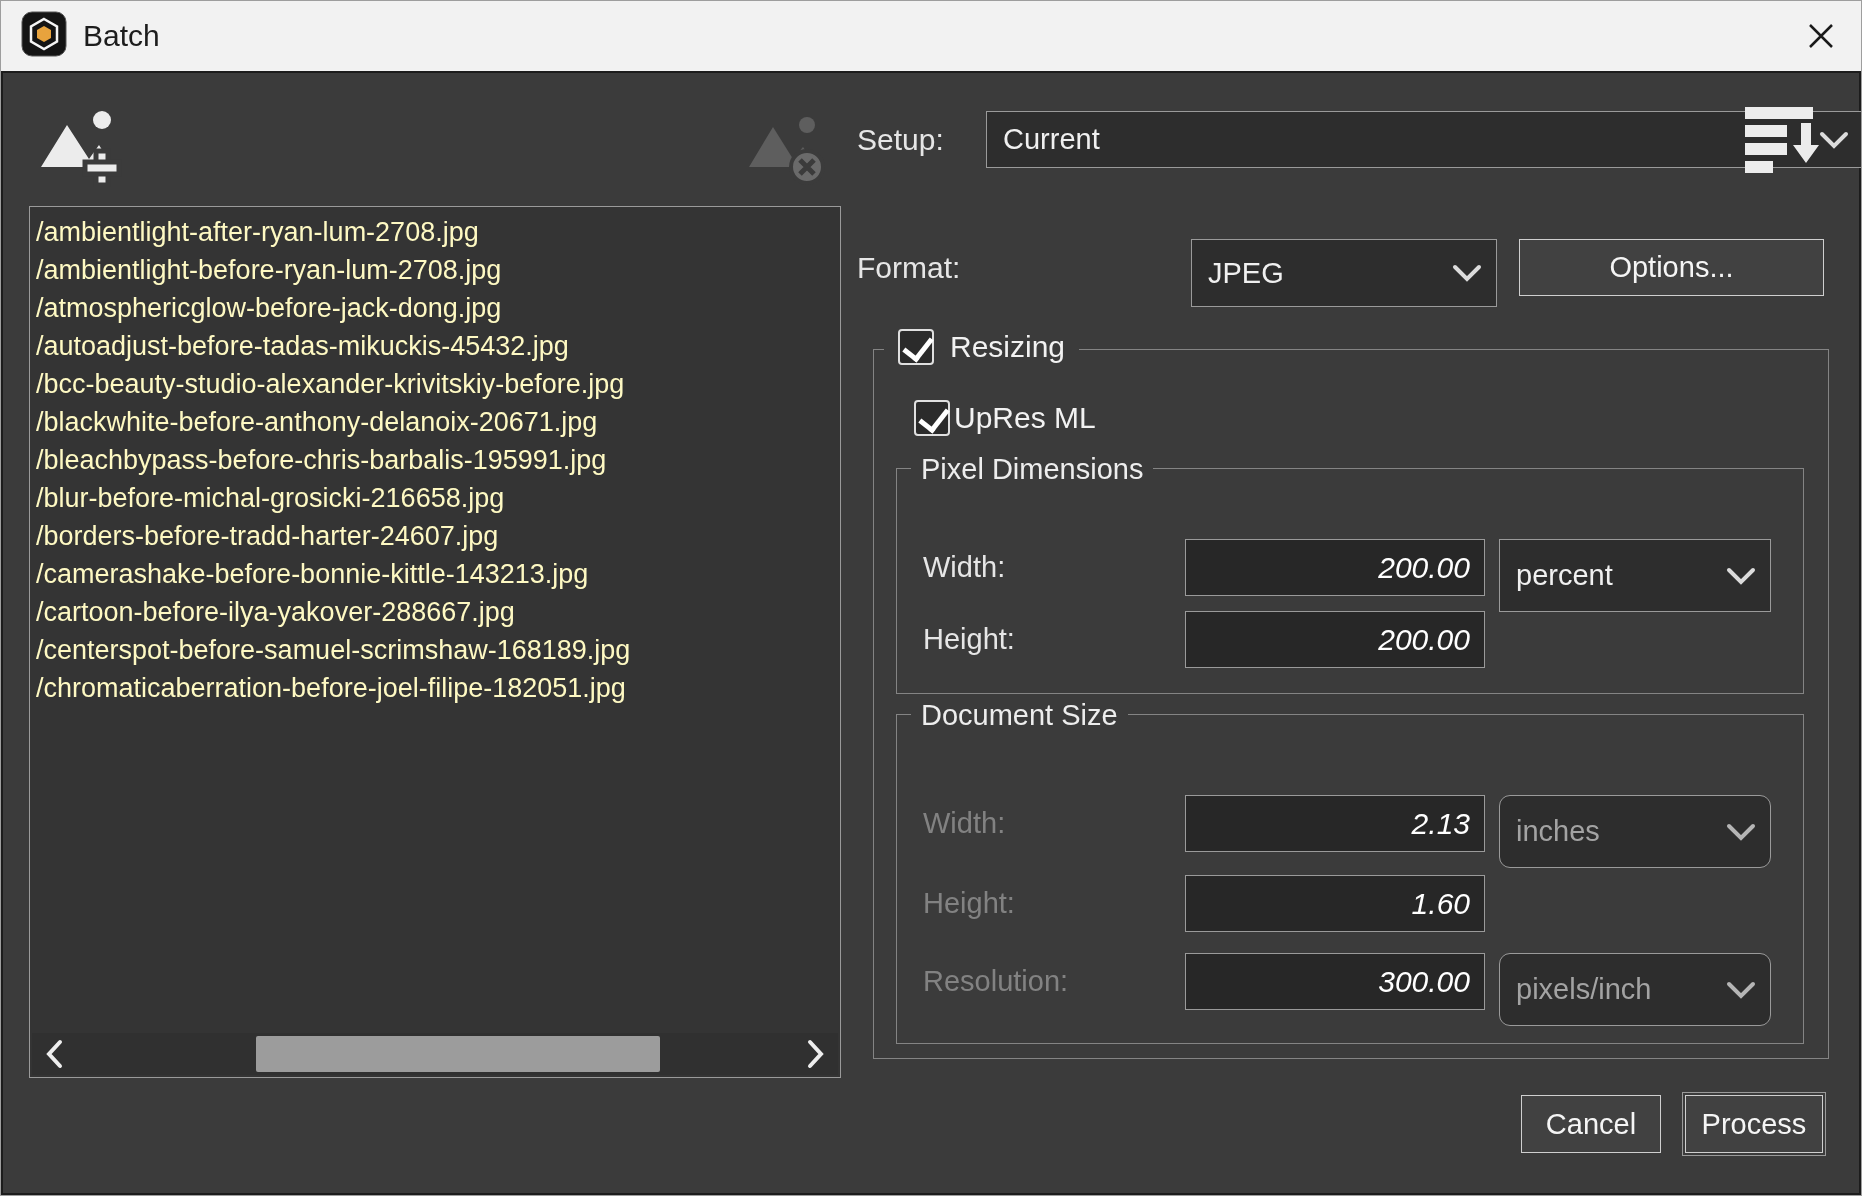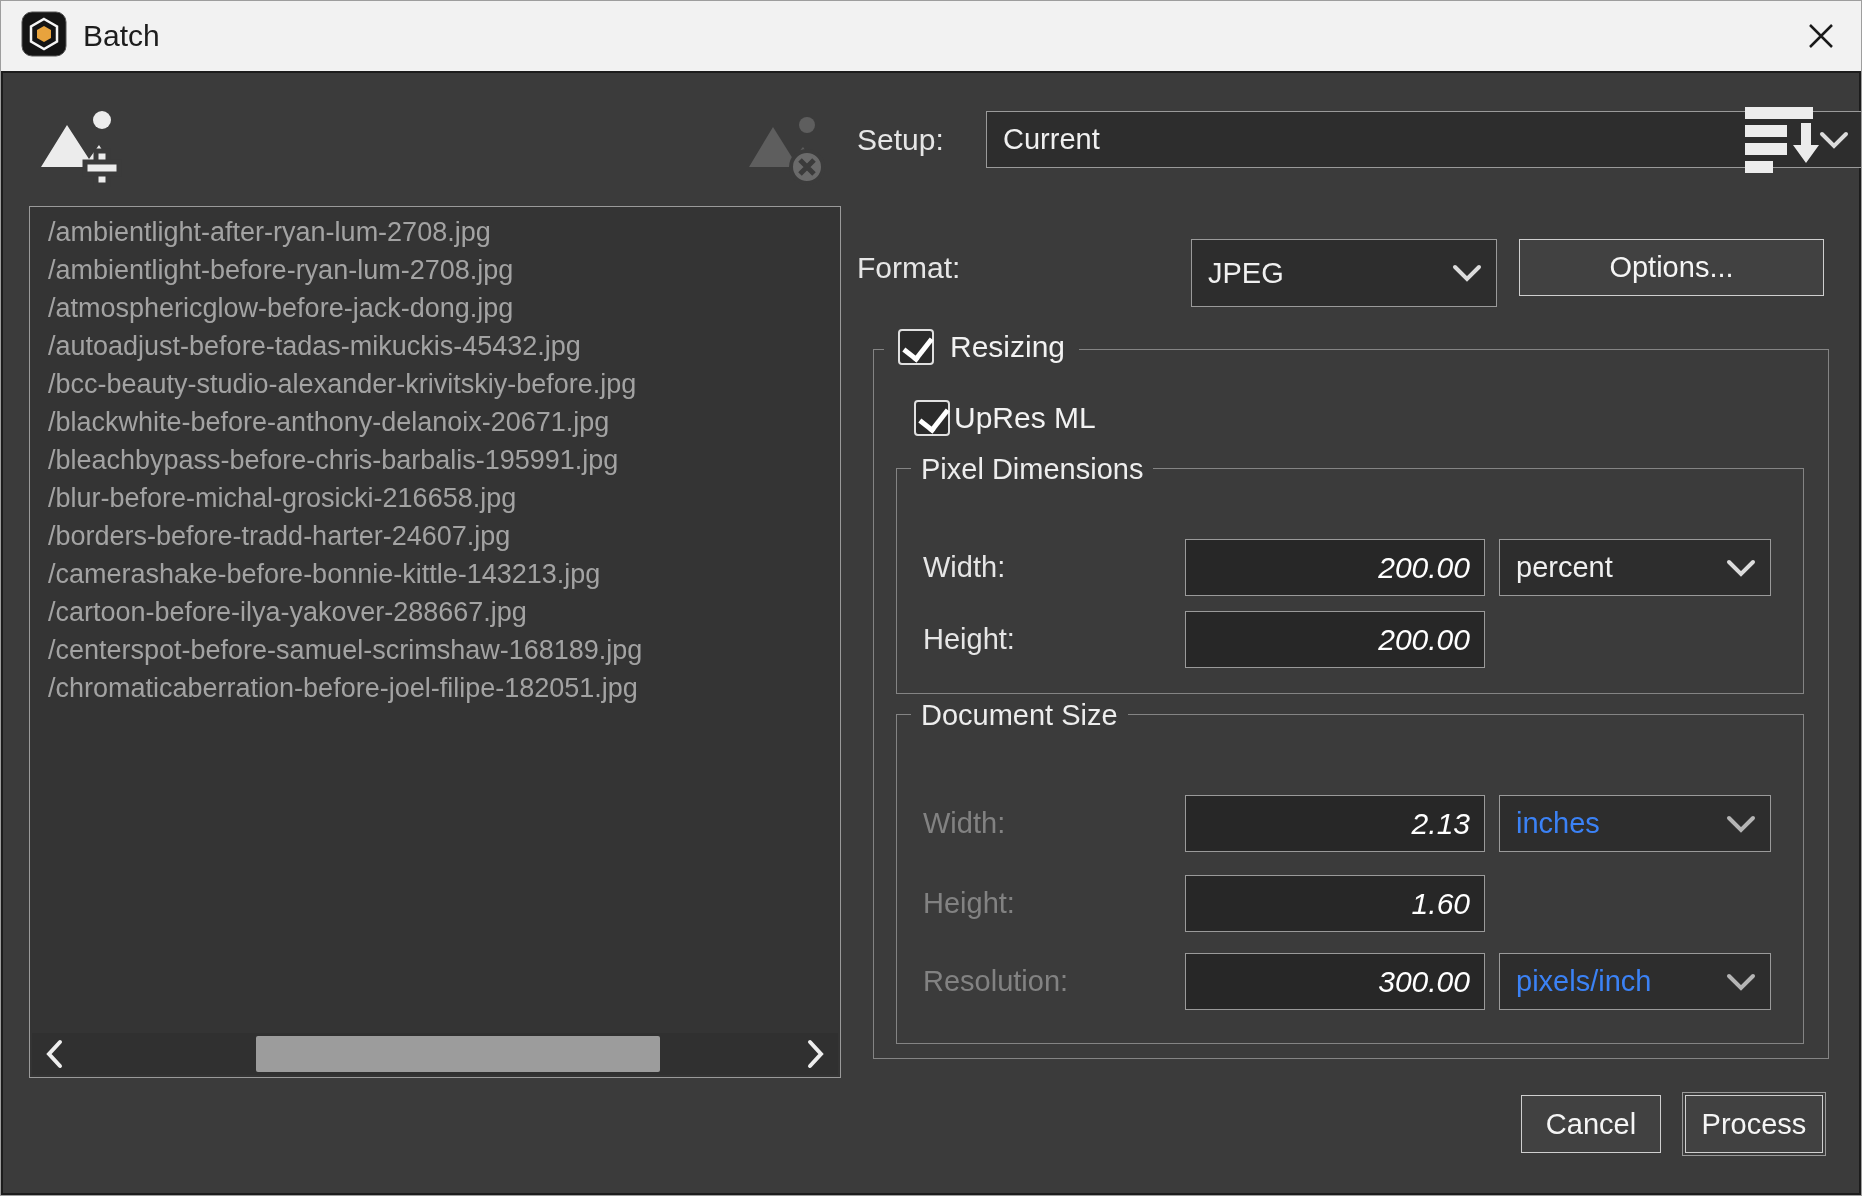--- a/index.html
+++ b/index.html
@@ -19,32 +19,32 @@
   .add-btn { left:36px; top:34px; }
   .remove-btn { left:746px; top:40px; }
   .preset-btn { left:1740px; top:30px; }
 
   .static-label { position:absolute; font-size:30px; color:#e6e6e6; }
   .setup-label { left:854px; top:38px; height:57px; line-height:57px; }
   .format-label { left:854px; top:166px; height:57px; line-height:57px; }
 
   .dropdown { position:absolute; background:#2d2d2d; border:1px solid #9a9a9a; display:flex; align-items:center; padding-left:16px; font-size:29px; color:#f0f0f0; cursor:pointer; }
   .dropdown svg { margin-left:auto; margin-right:14px; flex:0 0 auto; }
-  .dropdown.disabled { color:#3b82f6; }
+  .dropdown.disabled { color:#a3a3a3;border-radius:11px; }
   .setup-dd { left:983px; top:38px; width:878px; height:57px; }
   .format-dd { left:1188px; top:166px; width:306px; height:68px; }
 
   .push-btn { position:absolute; background:#414141; border:1px solid #cfcfcf; color:#f5f5f5; font-size:29px; display:flex; align-items:center; justify-content:center; cursor:pointer; }
   .options-btn { left:1516px; top:166px; width:305px; height:57px; }
   .cancel-btn { left:1518px; top:1022px; width:140px; height:58px; }
   .process-btn { left:1682px; top:1022px; width:138px; height:58px; outline:1px solid #9a9a9a; outline-offset:2px; }
 
   
   .file-list { position:absolute; left:26px; top:133px; width:812px; height:872px; background:#343434; border:1px solid #9a9a9a; }
-  .file-items { position:absolute; left:6px; right:4px; top:6px; bottom:48px; overflow:hidden; font-size:27px; line-height:38px; color:#a3a3a3; white-space:nowrap;margin-left:12px; }
+  .file-items { position:absolute; left:6px; right:4px; top:6px; bottom:48px; overflow:hidden; font-size:27px; line-height:38px; color:#fef9c3; white-space:nowrap; }
   .file-item { cursor:default; }
   .h-scrollbar { position:absolute; left:2px; right:2px; bottom:2px; height:42px; background:#303030; }
   .sb-arrow { position:absolute; top:0; width:44px; height:42px; display:flex; align-items:center; justify-content:center; cursor:pointer; }
   .sb-arrow.left { left:0; }
   .sb-arrow.right { right:0; }
   .sb-thumb { position:absolute; left:224px; top:3px; width:404px; height:36px; background:#9c9c9c; border-radius:2px; cursor:grab; }
 
   
   .checkbox { width:36px; height:36px; background:#2b2b2b; border:2px solid #e0e0e0; border-radius:4px; position:relative; cursor:pointer; flex:0 0 auto; }
   .checkbox.checked::after { content:""; position:absolute; left:9px; top:1px; width:13px; height:23px; border-right:5px solid #ffffff; border-bottom:5px solid #ffffff; transform:rotate(38deg); }
@@ -55,21 +55,21 @@
   .resizing-group { left:870px; top:276px; width:956px; height:710px; }
   .resizing-legend { position:absolute; top:-21px; left:10px; display:flex; align-items:center; gap:16px; background:#3b3b3b; padding:0 14px; }
   .upres-row { position:absolute; left:40px; top:50px; display:flex; align-items:center; gap:4px; }
   .pd-group { left:22px; top:118px; width:908px; height:226px; }
   .ds-group { left:22px; top:364px; width:908px; height:330px; }
   .group-title { position:absolute; top:-18px; left:14px; background:#3b3b3b; padding:0 10px; font-size:29px; line-height:36px; color:#ededed; }
 
   .field-label { position:absolute; height:57px; line-height:57px; font-size:29px; color:#e6e6e6; left:26px; }
   .field-label.disabled { color:#828282; }
   .num-input { position:absolute; left:288px; width:300px; height:57px; background:#272727; border:1px solid #9a9a9a; color:#ffffff; font-size:30px; text-align:right; padding:0 14px; font-family:"Liberation Sans", sans-serif; outline:none;font-style:italic; }
-  .unit-dd { left:602px; width:272px; height:57px; }
+  .unit-dd { left:602px; width:272px; height:73px; }
 
   .pd-row1 { top:70px; } .pd-row2 { top:142px; }
   .ds-row1 { top:80px; } .ds-row2 { top:160px; } .ds-row3 { top:238px; }
 </style>
 </head>
 <body>
 
 <div class="window">
 
   <div class="titlebar">

